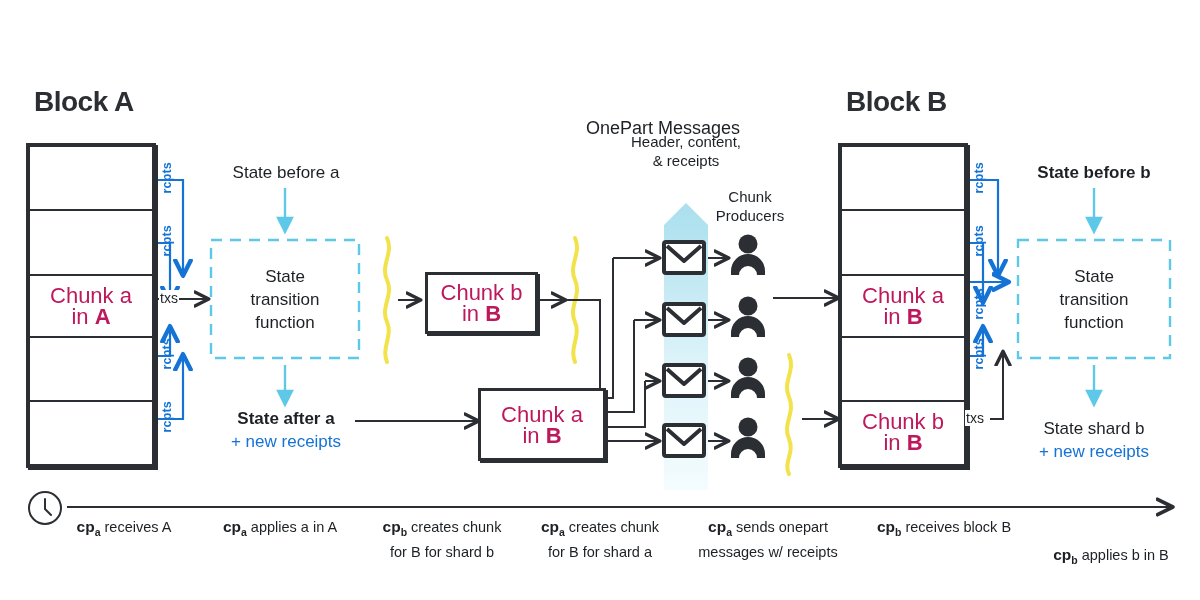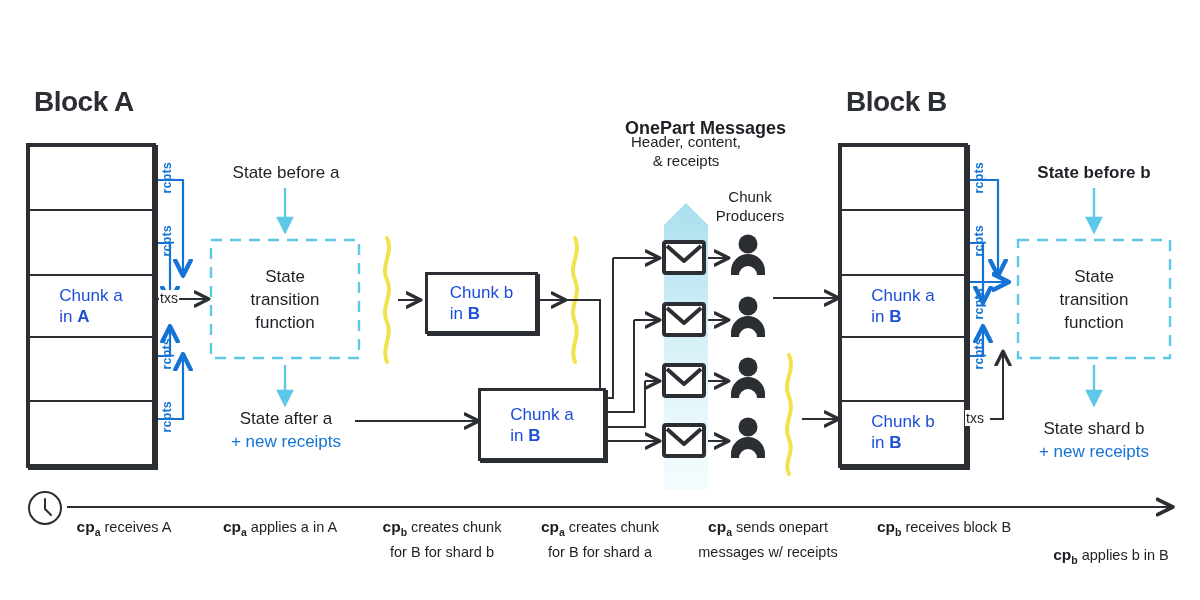--- a/index.html
+++ b/index.html
@@ -1,30 +1,30 @@
 <!DOCTYPE html>
 <html><head>
 <meta charset="utf-8">
 <style>
   html,body{margin:0;padding:0;background:#ffffff;}
   body{width:1200px;height:600px;overflow:hidden;font-family:"Liberation Sans",sans-serif;color:#2b2f33;}
   #stage{position:relative;width:1200px;height:600px;}
   svg.layer{position:absolute;left:0;top:0;width:1200px;height:600px;}
   .abs{position:absolute;}
   .blocktitle{font-family:Liberation Sans, sans-serif;font-weight:700;font-size:28px;letter-spacing:-0.5px;color:#2b2f33;}
-  .cellText{font-size:17px;line-height:21px;text-align:left;color:#1d4ed8;}
+  .cellText{font-size:22px;line-height:21px;text-align:center;color:#be185d;}
   .cellText b{font-weight:700;}
   .chunkbox{background:#fff;border:3.5px solid #2b2f33;display:flex;align-items:center;justify-content:center;box-shadow:2px 2px 0 #2b2f33;}
   .stlabel{font-size:17px;line-height:22px;text-align:center;color:#1d2125;}
   .accent{color:#1573d6;}
   .stf{font-size:17px;line-height:23px;text-align:center;color:#1d2125;}
   .rcpts{font-size:12.5px;font-weight:700;color:#1573d6;letter-spacing:.2px;
          writing-mode:vertical-rl;transform:rotate(180deg);}
   .txs{font-size:14px;color:#1d2125;}
-  .opm-title{font-size:18px;font-weight:700;color:#1d2125;text-align:right;}
+  .opm-title{font-size:18px;font-weight:400;color:#1d2125;text-align:left;}
   .opm-sub{font-size:15px;line-height:19px;color:#1d2125;text-align:center;}
   .cp-title{font-size:15px;line-height:19px;color:#1d2125;text-align:center;font-weight:400;}
   .tl-label{font-size:14.5px;line-height:20px;text-align:center;color:#1d2125;}
   .tl-label .mono{font-weight:700;font-size:15.5px;}
   .tl-label sub{font-size:10.5px;font-weight:700;}
 </style>
 </head>
 <body>
 
 <div id="stage">
@@ -200,21 +200,21 @@
   <div class="abs rcpts" style="left:160px;top:338px;">rcpts</div>
   <div class="abs rcpts" style="left:160px;top:401px;">rcpts</div>
   <div class="abs txs" style="left:159px;top:290px;background:#fff;padding:0 1px;">txs</div>
 
   <div class="abs stlabel" style="left:205px;top:162px;width:162px;">State before a</div>
   <div class="abs stf" style="left:211px;top:265px;width:148px;">
     <span>State</span><br>
     <span>transition</span><br>
     <span>function</span>
   </div>
-  <div class="abs stlabel" style="left:205px;top:408px;width:162px;">State after a</div>
+  <div class="abs stlabel" style="left:205px;top:408px;width:162px;font-weight:bold;">State after a</div>
   <div class="abs stlabel accent" style="left:205px;top:431px;width:162px;font-weight:400;">+ new receipts</div>
 
   <div class="abs chunkbox" style="left:425px;top:272px;width:107px;height:56px;">
     <div class="cellText">
       <span>Chunk b</span><br>
       <span>in </span><b>B</b>
     </div>
   </div>
 
   <div class="abs chunkbox" style="left:478px;top:388px;width:122px;height:67px;">

